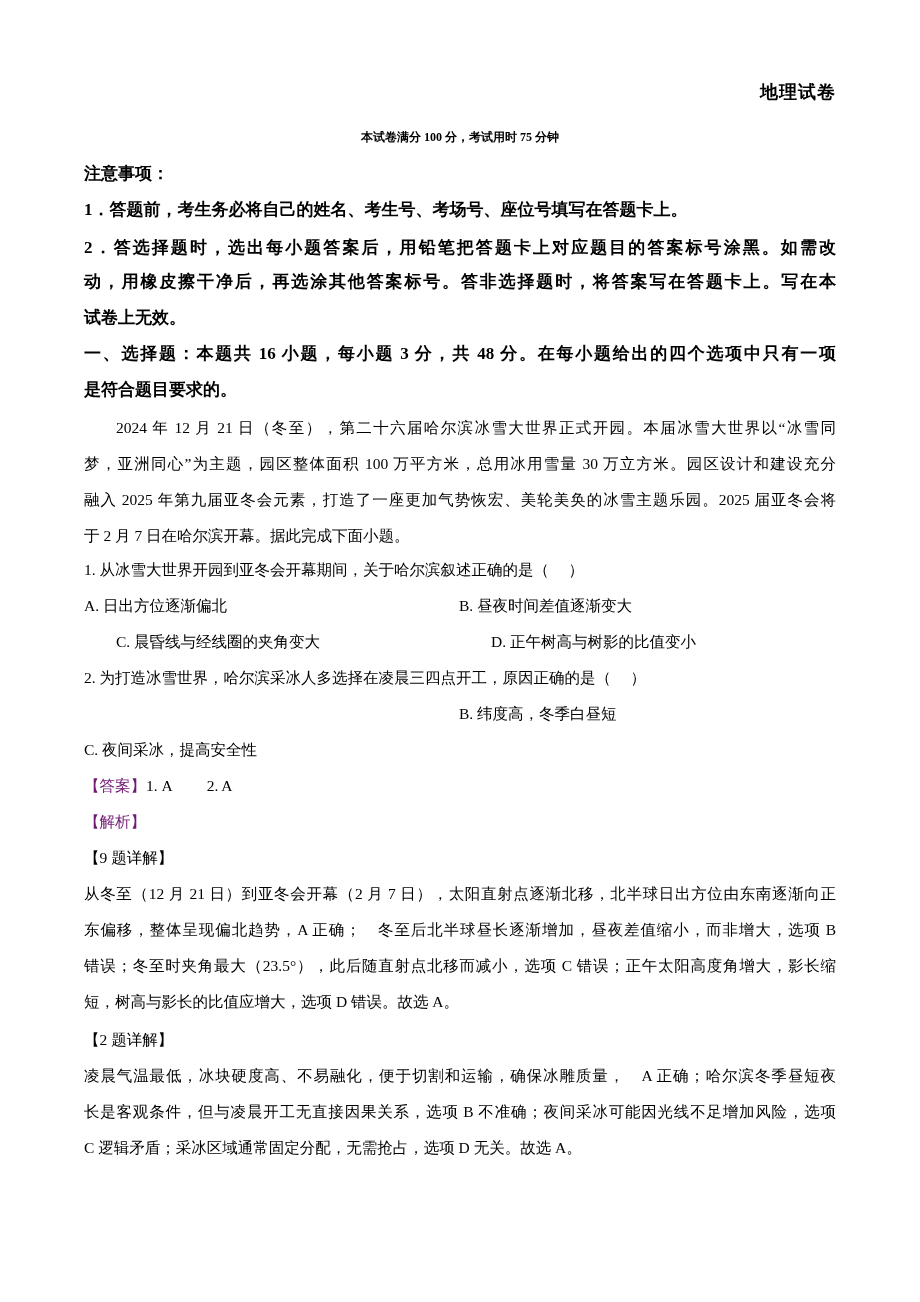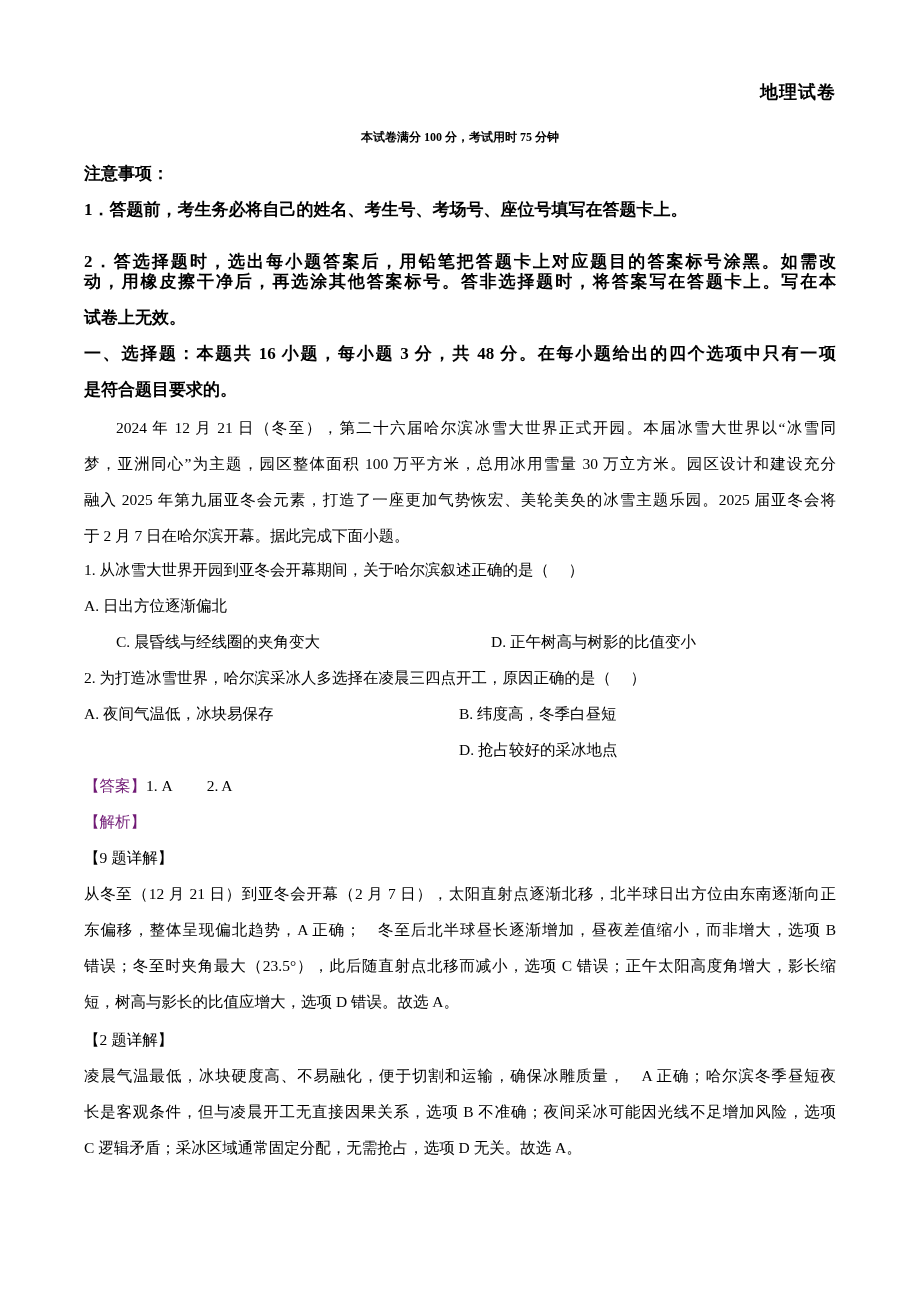--- a/index.html
+++ b/index.html
@@ -77,48 +77,48 @@
 </head>
 <body>
 
 <div class="page">
 
   <div class="title">地理试卷</div>
   <div class="subtitle">本试卷满分 100 分，考试用时 75 分钟</div>
 
   <div class="line bold" style="top:156px;">注意事项：</div>
   <div class="line bold" style="top:192px;">1．答题前，考生务必将自己的姓名、考生号、考场号、座位号填写在答题卡上。</div>
-  <div class="line bold justify" style="top:244px;">2．答选择题时，选出每小题答案后，用铅笔把答题卡上对应题目的答案标号涂黑。如需改</div>
+  <div class="line bold justify" style="top:230px;">2．答选择题时，选出每小题答案后，用铅笔把答题卡上对应题目的答案标号涂黑。如需改</div>
   <div class="line bold justify" style="top:264px;">动，用橡皮擦干净后，再选涂其他答案标号。答非选择题时，将答案写在答题卡上。写在本</div>
   <div class="line bold" style="top:300px;">试卷上无效。</div>
 
   <div class="line bold justify" style="top:336px;">一、选择题：本题共 16 小题，每小题 3 分，共 48 分。在每小题给出的四个选项中只有一项</div>
   <div class="line bold" style="top:372px;">是符合题目要求的。</div>
 
   <div class="line body-text indent justify" style="top:410px;">2024 年 12 月 21 日（冬至），第二十六届哈尔滨冰雪大世界正式开园。本届冰雪大世界以“冰雪同</div>
   <div class="line body-text justify" style="top:446px;">梦，亚洲同心”为主题，园区整体面积 100 万平方米，总用冰用雪量 30 万立方米。园区设计和建设充分</div>
   <div class="line body-text justify" style="top:482px;">融入 2025 年第九届亚冬会元素，打造了一座更加气势恢宏、美轮美奂的冰雪主题乐园。2025 届亚冬会将</div>
   <div class="line body-text" style="top:518px;">于 2 月 7 日在哈尔滨开幕。据此完成下面小题。</div>
 
   <div class="line body-text" style="top:552px;">1. 从冰雪大世界开园到亚冬会开幕期间，关于哈尔滨叙述正确的是（　 ）</div>
   <div class="opt-row" style="top:588px;">
     <span class="opt-left">A. 日出方位逐渐偏北</span>
+    <span class="opt-right">B. 昼夜时间差值逐渐变大</span>
   </div>
   <div class="opt-row" style="top:624px;margin-left:32px;">
     <span class="opt-left">C. 晨昏线与经线圈的夹角变大</span>
     <span class="opt-right">D. 正午树高与树影的比值变小</span>
   </div>
 
   <div class="line body-text" style="top:660px;">2. 为打造冰雪世界，哈尔滨采冰人多选择在凌晨三四点开工，原因正确的是（　 ）</div>
   <div class="opt-row" style="top:696px;">
-    <span class="opt-left">A. 夜间气温低，冰块易保存</span>
     <span class="opt-right">B. 纬度高，冬季白昼短</span>
   </div>
   <div class="opt-row" style="top:732px;">
-    <span class="opt-right">D. 抢占较好的采冰地点</span>
+    <span class="opt-left">C. 夜间采冰，提高安全性</span>
   </div>
 
   <div class="line body-text" style="top:768px;">
     <span class="blue">【答案】</span><span>1. A</span><span class="gap"></span><span>2. A</span>
   </div>
   <div class="line body-text blue" style="top:804px;">【解析】</div>
 
   <div class="line body-text" style="top:840px;">【9 题详解】</div>
   <div class="line body-text justify" style="top:876px;">从冬至（12 月 21 日）到亚冬会开幕（2 月 7 日），太阳直射点逐渐北移，北半球日出方位由东南逐渐向正</div>
   <div class="line body-text justify" style="top:912px;">东偏移，整体呈现偏北趋势，A 正确；　冬至后北半球昼长逐渐增加，昼夜差值缩小，而非增大，选项 B</div>

